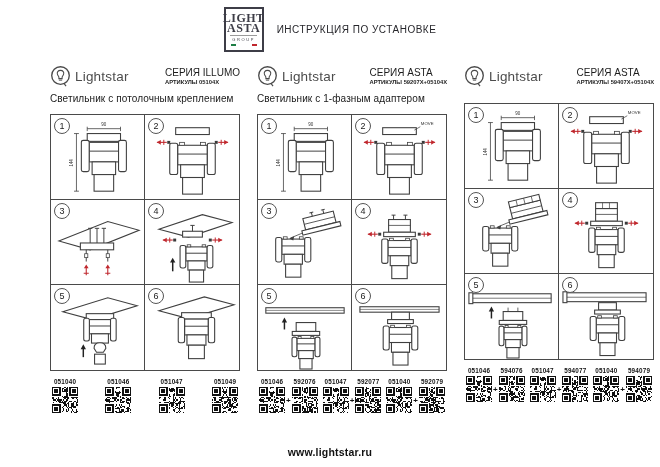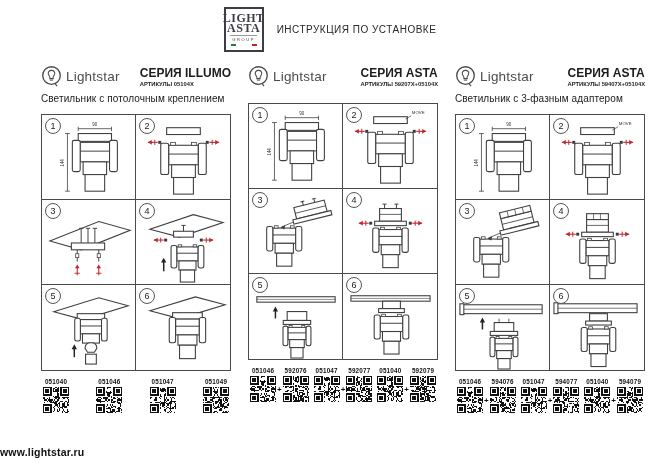--- a/index.html
+++ b/index.html
@@ -7,42 +7,42 @@
   .page{position:relative;width:660px;height:467px;overflow:hidden;background:#fff;}
 
   .header{position:absolute;top:7px;left:0;width:100%;display:flex;justify-content:center;align-items:center;gap:13px;}
   .logo-box{width:40px;height:45px;border:2px solid #3d3d47;display:flex;flex-direction:column;align-items:center;justify-content:center;padding:2px 0 1px;}
   .logo-light,.logo-star{font-family:"Liberation Serif",serif;font-weight:bold;font-size:12px;line-height:9.5px;letter-spacing:.5px;color:#3d3d47;}
   .logo-group{font-size:4px;letter-spacing:1.6px;color:#3d3d47;margin-top:1.5px;border-top:.5px solid #9a9a9a;padding:1px 2px 0;}
   .logo-flag{display:flex;gap:16px;margin-top:2px;}
   .logo-flag span{width:5px;height:2.5px;display:block;}
   .title{font-weight:normal;color:#26262b;font-size:10px;line-height:13.5px;letter-spacing:.5px;}
 
-  .cols{position:absolute;top:59px;left:41px;width:604px;display:flex;gap:17px;}
+  .cols{position:absolute;top:59px;left:50px;width:604px;display:flex;gap:17px;}
   .col{width:190px;}
   .brand-row{display:flex;justify-content:space-between;align-items:center;height:34px;}
   .brand{display:flex;align-items:center;gap:4px;}
   .brand-name{font-size:13.5px;color:#4c4c4c;font-weight:500;letter-spacing:.2px;}
   .series-block{text-align:left;}
-  .series{font-size:12px;font-weight:bold;color:#1c1c1c;}
+  .series{font-size:10px;font-weight:normal;color:#1c1c1c;}
   .articles{font-size:5.8px;font-weight:bold;color:#1c1c1c;margin-top:1px;}
   .subtitle{font-size:10px;font-weight:normal;color:#1a1a1a;letter-spacing:.1px;white-space:nowrap;}
   .grid{margin-top:10px;width:190px;border:1px solid #4a4a4a;display:grid;grid-template-columns:1fr 1fr;background:#fff;}
   .cell{position:relative;height:85px;border-right:1px solid #4a4a4a;border-bottom:1px solid #4a4a4a;}
   .cell:nth-child(2n){border-right:none;}
   .cell:nth-child(n+5){border-bottom:none;}
   .stepnum{position:absolute;top:3px;left:3px;width:16px;height:16px;border:1px solid #555;border-radius:50%;font-size:9px;display:flex;align-items:center;justify-content:center;color:#222;background:#fff;z-index:2;}
   .cell svg{position:absolute;inset:0;width:100%;height:100%;}
   .qr-row{margin-top:7px;display:flex;justify-content:space-between;align-items:flex-start;padding:0 2px;}
   .qr-group{display:flex;align-items:flex-start;}
   .qr-item{display:flex;flex-direction:column;align-items:center;}
   .qr-label{font-size:6.3px;font-weight:bold;color:#111;margin-bottom:2px;letter-spacing:.2px;}
   .qr svg{display:block;}
   .qr-plus{font-size:8px;font-weight:bold;margin:18px 1px 0;color:#111;}
-  .footer{position:absolute;bottom:9px;width:100%;text-align:left;font-size:10.5px;font-weight:bold;color:#111;letter-spacing:.2px;}
+  .footer{position:absolute;bottom:9px;width:100%;text-align:center;font-size:10.5px;font-weight:bold;color:#111;letter-spacing:.2px;}
 </style>
 </head>
 <body>
 
 <div class="page">
 
   <div class="header">
     <div class="logo-box">
       <div class="logo-light">LIGHT</div>
       <div class="logo-star">ASTA</div>
@@ -753,20 +753,21 @@
             <line x1="9.3" y1="15.8" x2="12.7" y2="15.8" stroke="#4a4a4a" stroke-width="1"></line>
             <path d="M14.8,19.4 l2,2.6" stroke="#4a4a4a" stroke-width="1.2" fill="none"></path>
           </svg>
           <span class="brand-name">Lightstar</span>
         </div>
         <div class="series-block">
           <div class="series">СЕРИЯ ASTA</div>
           <div class="articles">АРТИКУЛЫ 59207X+05104X</div>
         </div>
       </div>
+      <div class="subtitle">Светильник с 1-фазным адаптером</div>
       <div class="grid">
           <div class="cell">
             <div class="stepnum">1</div>
             <svg viewBox="0 0 95 86" preserveAspectRatio="none">
               <rect x="37" y="19" width="34" height="8" fill="#fff" stroke="#3f3f3f" stroke-width="1.1"></rect>
               <rect x="39" y="28" width="30" height="20" fill="#fff" stroke="#3f3f3f" stroke-width="1.1"></rect>
               <line x1="39" y1="37" x2="69" y2="37" stroke="#3f3f3f" stroke-width="1"></line>
               <rect x="31" y="26" width="8" height="32" fill="#fff" stroke="#3f3f3f" stroke-width="1.1" rx="2"></rect>
               <rect x="69" y="26" width="8" height="32" fill="#fff" stroke="#3f3f3f" stroke-width="1.1" rx="2"></rect>
               <rect x="42" y="48" width="24" height="13" fill="#fff" stroke="#3f3f3f" stroke-width="1.1"></rect>
@@ -1755,21 +1756,20 @@
             <line x1="9.3" y1="15.8" x2="12.7" y2="15.8" stroke="#4a4a4a" stroke-width="1"></line>
             <path d="M14.8,19.4 l2,2.6" stroke="#4a4a4a" stroke-width="1.2" fill="none"></path>
           </svg>
           <span class="brand-name">Lightstar</span>
         </div>
         <div class="series-block">
           <div class="series">СЕРИЯ ASTA</div>
           <div class="articles">АРТИКУЛЫ 59407X+05104X</div>
         </div>
       </div>
-      <div class="subtitle">Светильник с 3-фазным адаптером</div>
       <div class="grid">
           <div class="cell">
             <div class="stepnum">1</div>
             <svg viewBox="0 0 95 86" preserveAspectRatio="none">
               <rect x="37" y="19" width="34" height="8" fill="#fff" stroke="#3f3f3f" stroke-width="1.1"></rect>
               <rect x="39" y="28" width="30" height="20" fill="#fff" stroke="#3f3f3f" stroke-width="1.1"></rect>
               <line x1="39" y1="37" x2="69" y2="37" stroke="#3f3f3f" stroke-width="1"></line>
               <rect x="31" y="26" width="8" height="32" fill="#fff" stroke="#3f3f3f" stroke-width="1.1" rx="2"></rect>
               <rect x="69" y="26" width="8" height="32" fill="#fff" stroke="#3f3f3f" stroke-width="1.1" rx="2"></rect>
               <rect x="42" y="48" width="24" height="13" fill="#fff" stroke="#3f3f3f" stroke-width="1.1"></rect>

